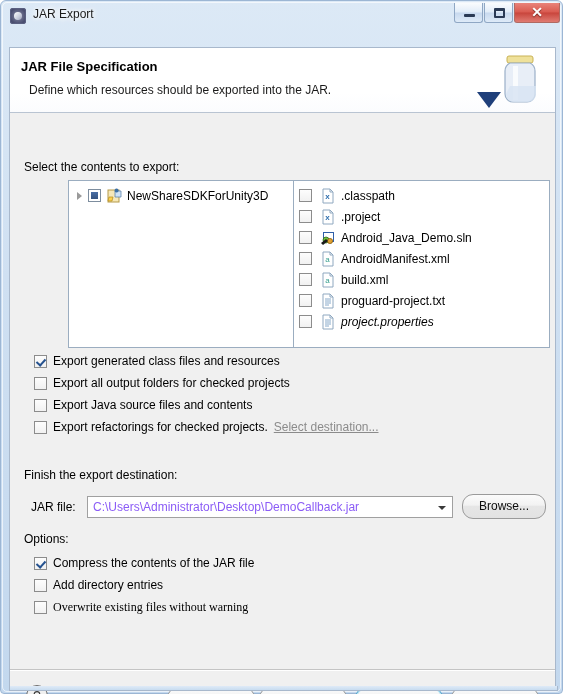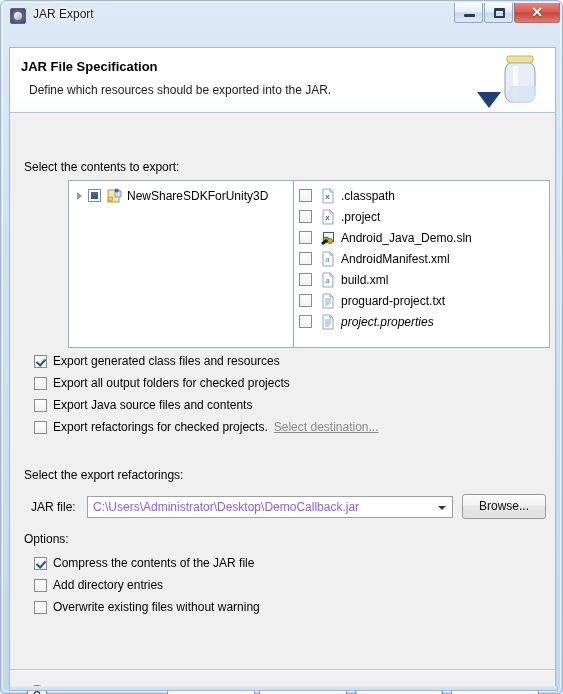--- a/index.html
+++ b/index.html
@@ -303,21 +303,21 @@
     border-top: 4px solid #3a3a3a;
     border-left: 4px solid transparent;
     border-right: 4px solid transparent;
   }
 
   .btn {
     position: absolute;
     box-sizing: border-box;
     height: 25px;
     border: 1px solid #9a9a9a;
-    border-radius: 3px;
+    border-radius: 11px;
     background: linear-gradient(180deg,#fbfbfb 0%, #f2f2f2 45%, #e6e6e6 47%, #e2e2e2 100%);
     font-family: "Liberation Sans", sans-serif;
     font-size: 12px;
     color: #0c0c0c;
     text-align: center;
     line-height: 23px;
     cursor: default;
   }
   .btn-browse { left: 452px; top: 446px; width: 84px; }
 
@@ -527,40 +527,40 @@
     <div class="optrow" style="top:348px;">
       <span class="cb"></span>
       <span class="opt-text">Export Java source files and contents</span>
     </div>
     <div class="optrow" style="top:370px;">
       <span class="cb"></span>
       <span class="opt-text">Export refactorings for checked projects.</span>
       <span class="link-disabled">Select destination...</span>
     </div>
 
-    <div class="label" style="left:14px; top:420px;">Select the export refactorings:</div>
+    <div class="label" style="left:14px; top:420px;">Finish the export destination:</div>
     <div class="label" style="left:21px; top:452px;">JAR file:</div>
 
     <div class="combo">
       <span class="combo-value">C:\Users\Administrator\Desktop\DemoCallback.jar</span>
       <span class="combo-arrow"></span>
     </div>
     <div class="btn btn-browse">Browse...</div>
 
     <div class="label" style="left:14px; top:484px;">Options:</div>
 
     <div class="optrow" style="top:506px;text-align:center;">
       <span class="cb checked"></span>
       <span class="opt-text">Compress the contents of the JAR file</span>
     </div>
     <div class="optrow" style="top:528px;">
       <span class="cb"></span>
       <span class="opt-text">Add directory entries</span>
     </div>
-    <div class="optrow" style="top:550px;">
+    <div class="optrow" style="top:550px;font-family:Liberation Serif, serif;">
       <span class="cb"></span>
       <span class="opt-text">Overwrite existing files without warning</span>
     </div>
 
     <div class="sep"></div>
     <div class="help-icon">?</div>
 
     <div class="btn btn-bar-btn btn-back">&lt; Back</div>
     <div class="btn btn-bar-btn btn-next">Next &gt;</div>
     <div class="btn btn-bar-btn btn-finish default-btn">Finish</div>

